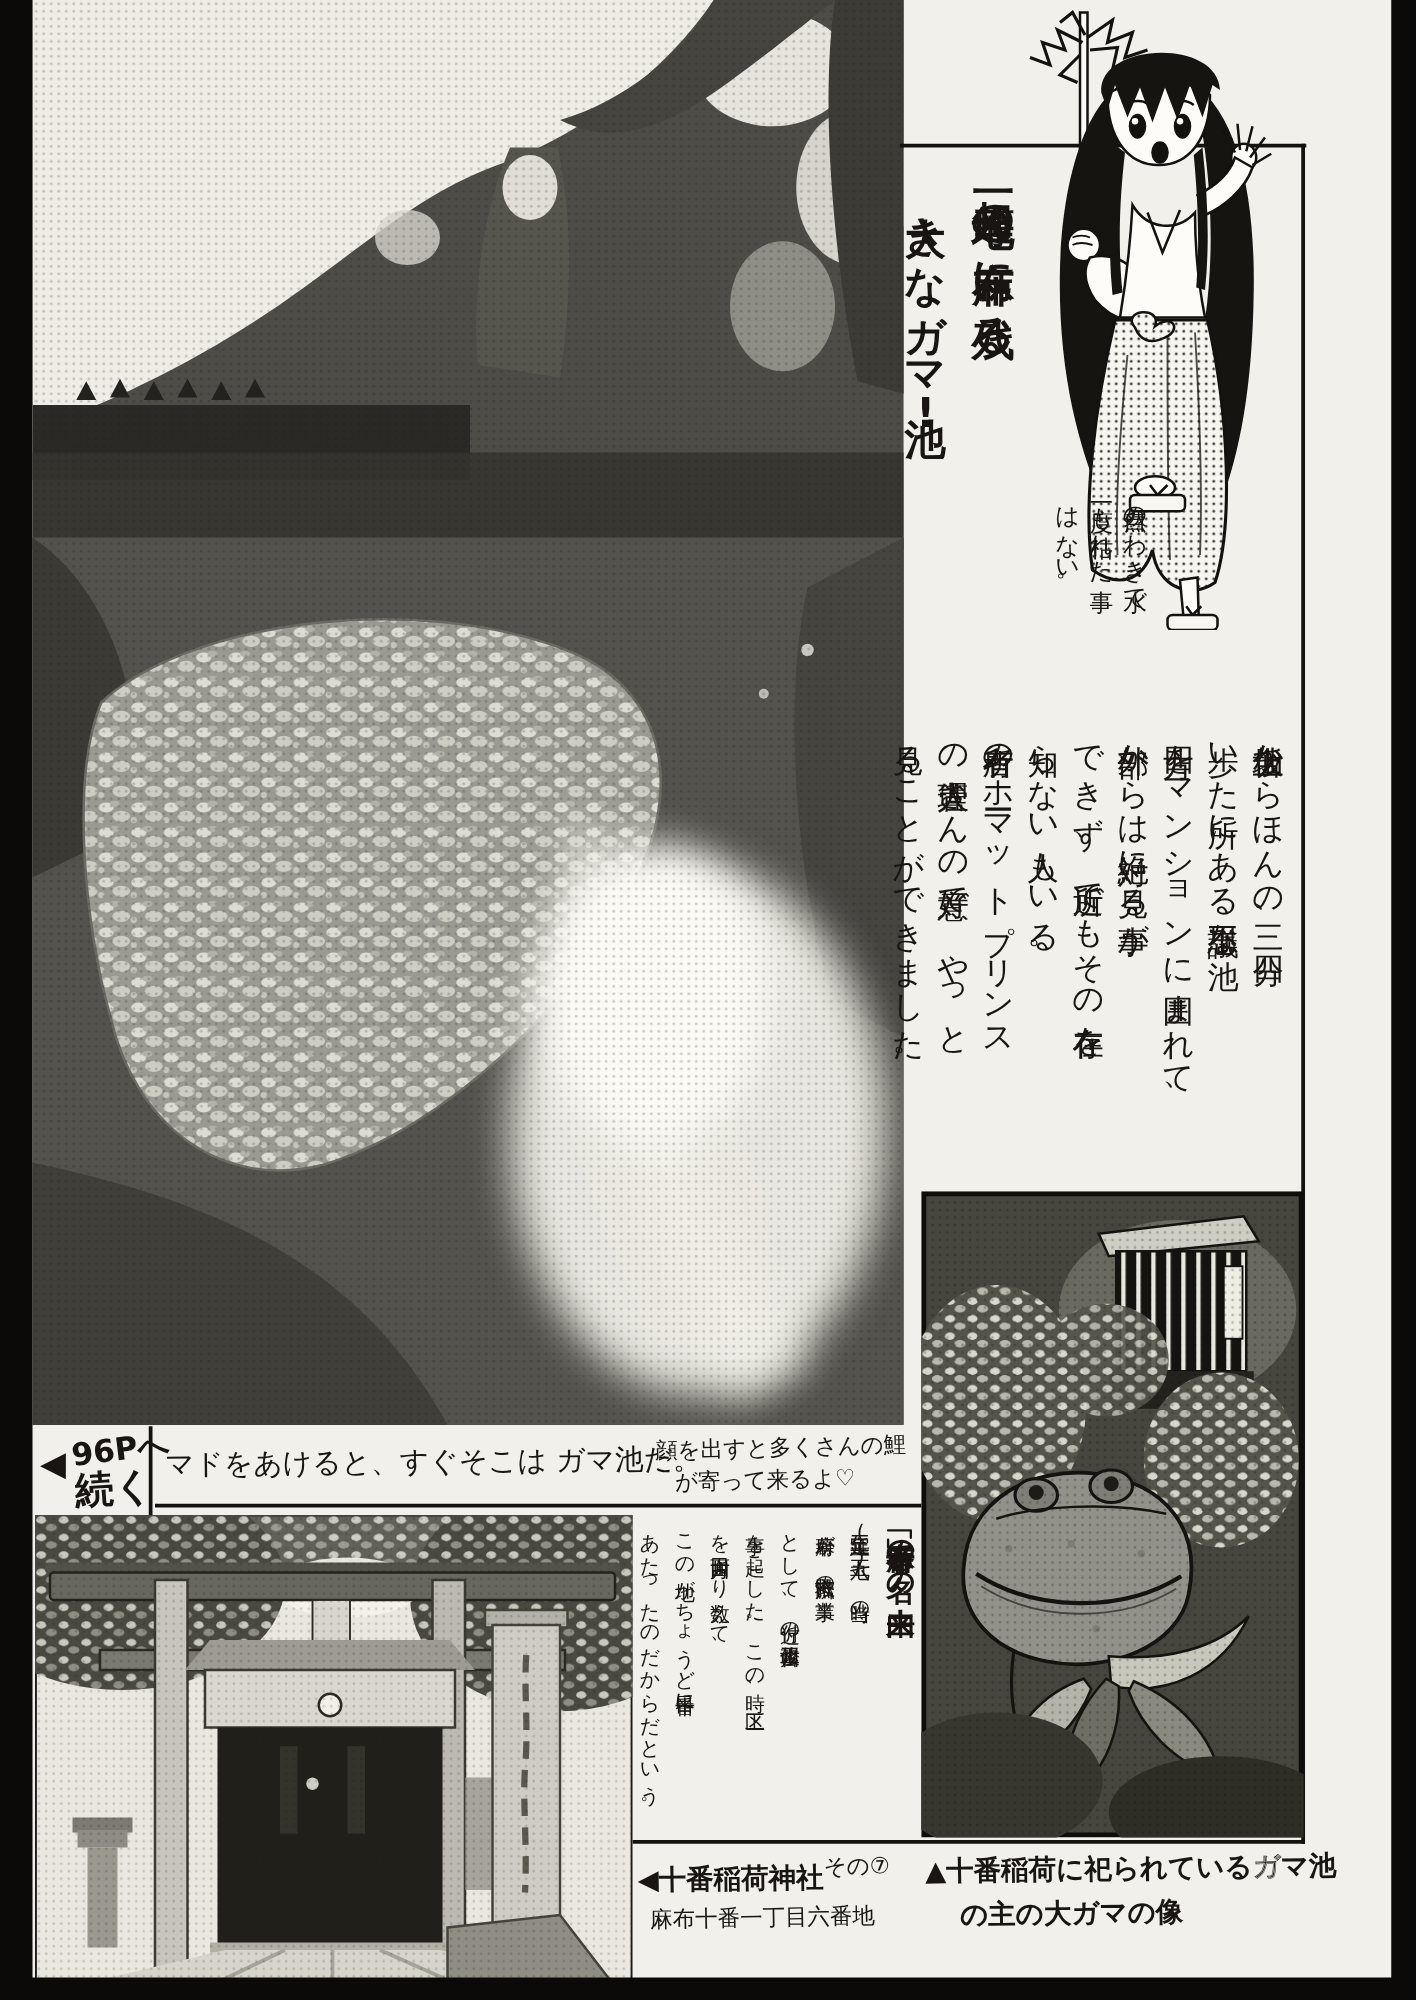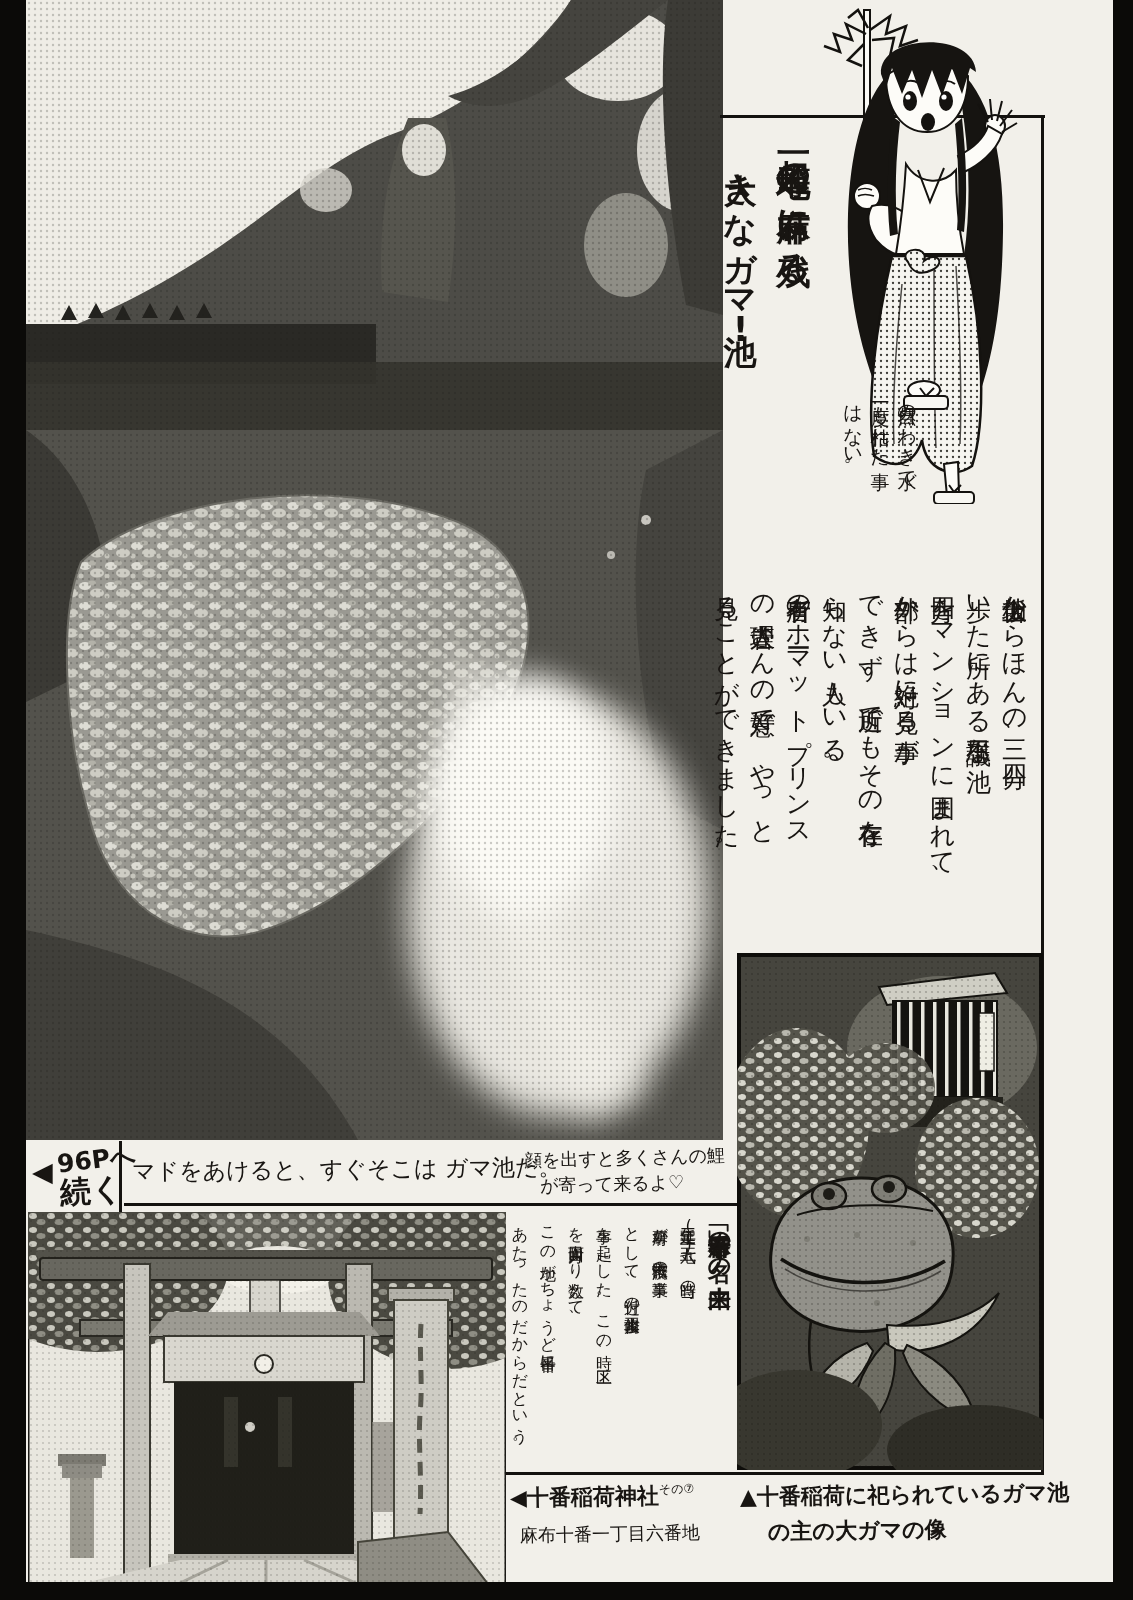--- a/index.html
+++ b/index.html
@@ -26,21 +26,21 @@
   .history{height:256px;}
   .history .hline{font-size:16px;line-height:28px;}
   .history .htitle{font-size:23px;line-height:36px;font-weight:bold;padding-bottom:4px;}
   
   .cap-main{position:absolute;font-size:23px;letter-spacing:0px;transform:rotate(-0.6deg);}
   .cap-sub{position:absolute;font-size:18px;transform:rotate(-1.5deg);}
   .cont-line1{position:absolute;font-size:25px;font-weight:bold;transform:rotate(-7deg);}
   .cont-line2{position:absolute;font-size:31px;font-weight:bold;transform:rotate(-4deg);}
   .cont-arrow{position:absolute;font-size:27px;}
   .bcap{position:absolute;font-size:22px;font-weight:bold;transform:rotate(-0.8deg);}
-  .bcap .sup{font-size:12px;vertical-align:10px;font-weight:normal;}
+  .bcap .sup{font-size:18px;vertical-align:10px;font-weight:normal;}
   .bcap-sm{position:absolute;font-size:18px;transform:rotate(-1deg);}
   svg{display:block;}
 </style>
 </head>
 <body>
 
 <div class="page">
 
   <svg class="abs" style="left:26px;top:0;" width="697" height="1140" viewBox="0 0 697 1140" preserveAspectRatio="none">
     <defs>

